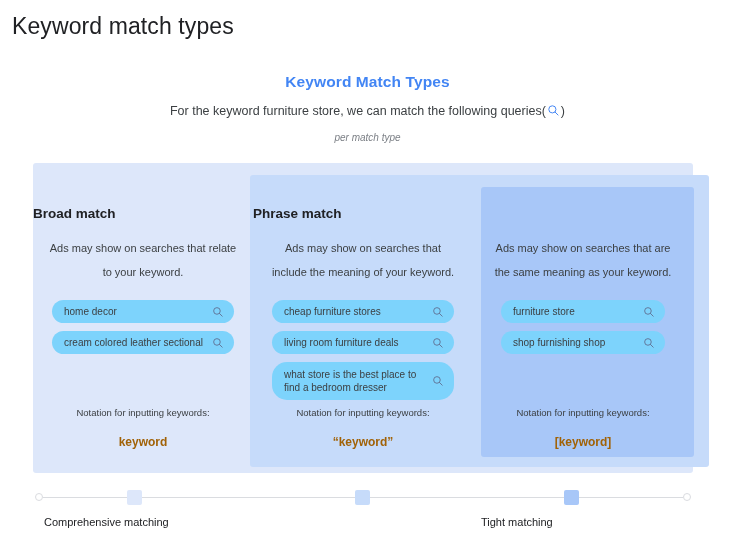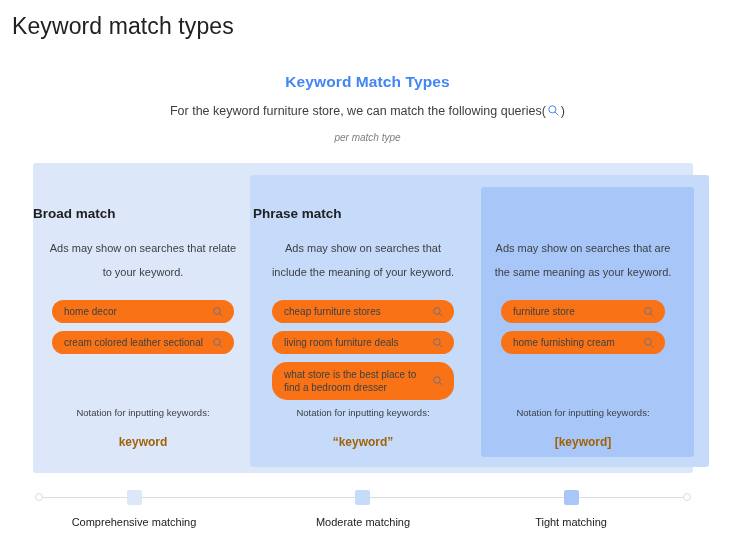--- a/index.html
+++ b/index.html
@@ -135,21 +135,21 @@
     position: absolute;
     left: 0; right: 0;
     top: 137px;
     padding: 0 19px;
     box-sizing: border-box;
   }
   .col-exact .pills { padding: 0 28px; }
 
   .pill {
     position: relative;
-    background: #f97316;
+    background: #7dd3fc;
     border-radius: 16px;
     min-height: 22px;
     margin-bottom: 8px;
     padding: 5px 30px 5px 12px;
     box-sizing: border-box;
     font-size: 10px;
     line-height: 13px;
     color: #3c4043;
     display: flex;
     align-items: center;
@@ -230,21 +230,20 @@
   }
   .marker-1 { left: 94px;  background: #dde7fa; }
   .marker-2 { left: 322px; background: #c6dbfa; }
   .marker-3 { left: 531px; background: #a8c7f8; }
 
   .slider-label {
     position: absolute;
     top: 27px;
     font-size: 11px;
     color: #202124;
-    text-align: center;
     width: 180px;
   }
   .slider-label-1 { left: 11px; }
   .slider-label-2 { left: 240px; }
   .slider-label-3 { left: 448px; }
 </style>
 </head>
 <body>
 
 <div class="page-title">Keyword match types</div>
@@ -327,21 +326,21 @@
   <div class="col-desc">Ads may show on searches that are the same meaning as your keyword.</div>
   <div class="pills">
     <div class="pill">
       <span class="pill-text">furniture store</span>
       <span class="pill-icon"><svg width="12" height="12" viewBox="0 0 16 16">
             <circle cx="6.6" cy="6.6" r="4.4" fill="none" stroke="#5f6f92" stroke-width="1.2"></circle>
             <line x1="9.9" y1="9.9" x2="13.6" y2="13.6" stroke="#5f6f92" stroke-width="1.2" stroke-linecap="round"></line>
           </svg></span>
     </div>
     <div class="pill">
-      <span class="pill-text">home furnishing cream</span>
+      <span class="pill-text">shop furnishing shop</span>
       <span class="pill-icon"><svg width="12" height="12" viewBox="0 0 16 16">
             <circle cx="6.6" cy="6.6" r="4.4" fill="none" stroke="#5f6f92" stroke-width="1.2"></circle>
             <line x1="9.9" y1="9.9" x2="13.6" y2="13.6" stroke="#5f6f92" stroke-width="1.2" stroke-linecap="round"></line>
           </svg></span>
     </div>
   </div>
   <div class="notation">
     <span class="notation-label">Notation for inputting keywords:</span>
     <span class="notation-value">[keyword]</span>
   </div>
@@ -350,15 +349,14 @@
 <div class="slider-wrap">
   <div class="slider-track"></div>
   <div class="endcap endcap-left"></div>
   <div class="endcap endcap-right"></div>
 
   <div class="marker marker-1"></div>
   <div class="marker marker-2"></div>
   <div class="marker marker-3"></div>
 
   <div class="slider-label slider-label-1">Comprehensive matching</div>
-  <div class="slider-label slider-label-2">Moderate matching</div>
   <div class="slider-label slider-label-3">Tight matching</div>
 </div>
 
 </body></html>

